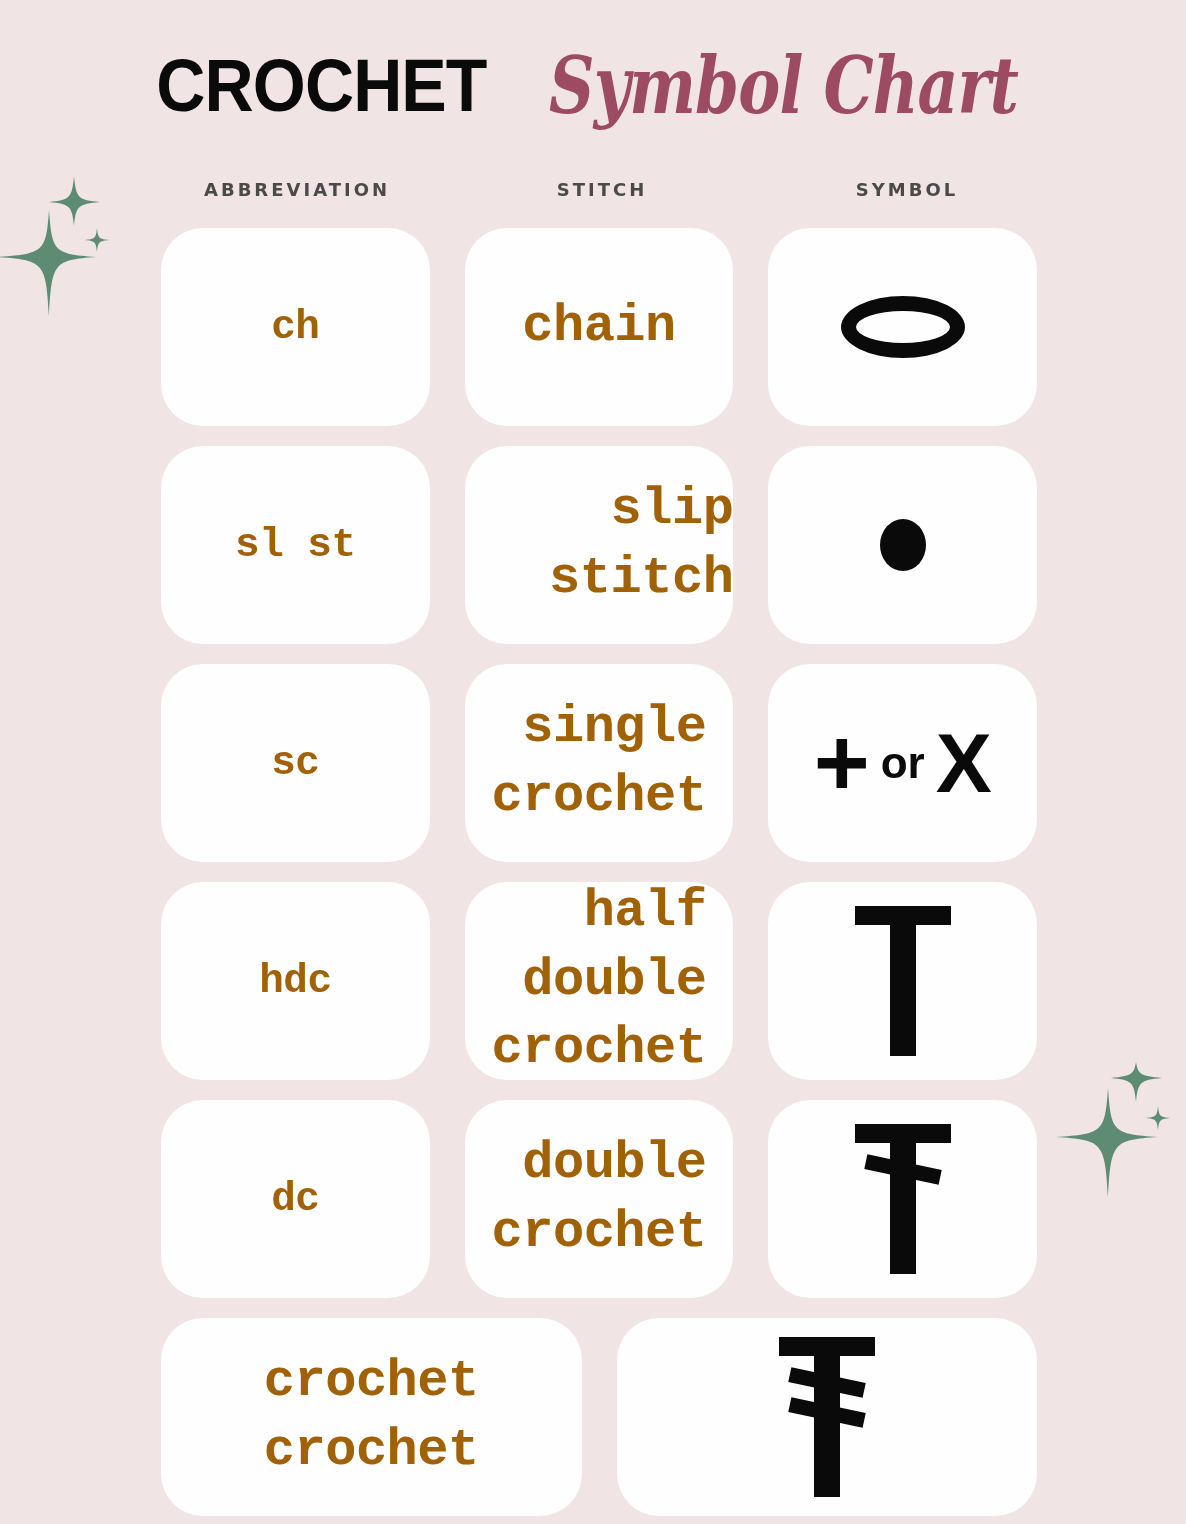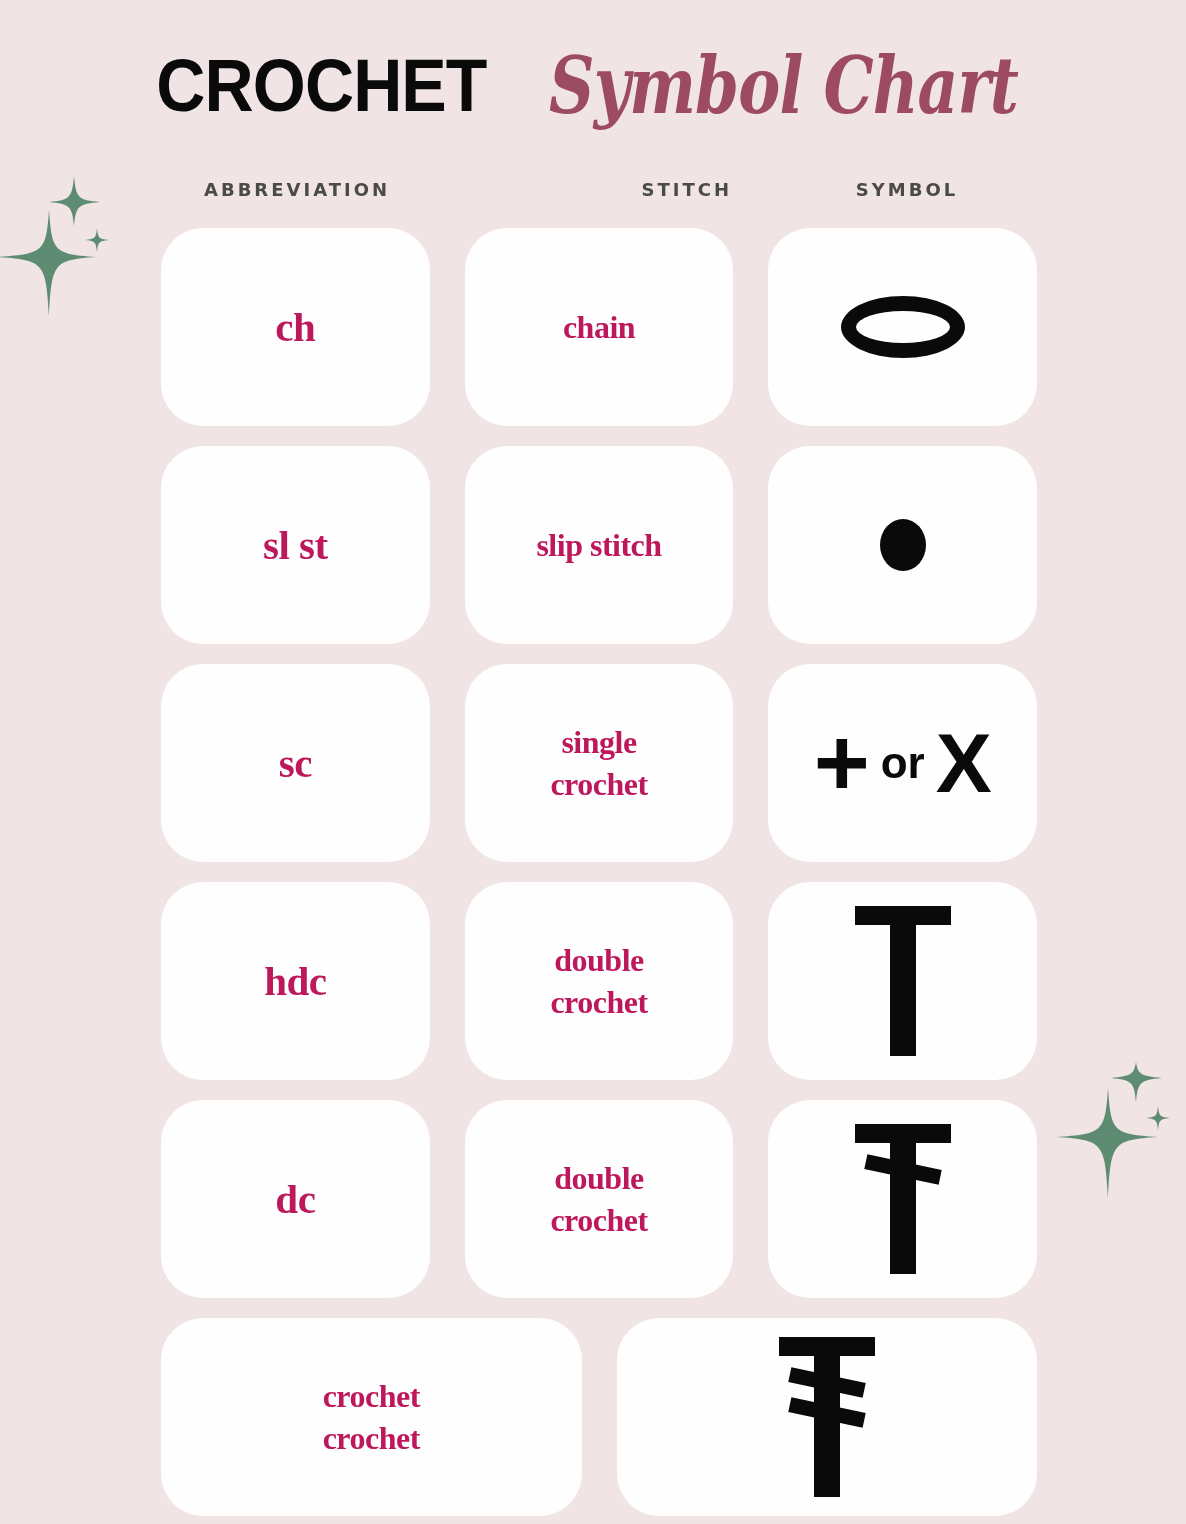--- a/index.html
+++ b/index.html
@@ -75,48 +75,48 @@
     text-align: center;
     font-family: "DejaVu Sans", sans-serif;
     font-weight: bold;
     font-size: 25px;
     letter-spacing: 3px;
     color: #4A4A4A;
     font-variant: small-caps;
     text-transform: lowercase;
   }
   .head-cell.c1 { padding-left: 6px; }
-  .head-cell.c2 { padding-left: 10px; text-align: right; }
+  .head-cell.c2 { padding-left: 10px; }
   .head-cell.c3 { padding-left: 10px; }
 
   .row {
     display: flex;
     gap: 35px;
     margin-bottom: 20px;
   }
   .card {
     flex: 1 1 0;
     background: #FFFEFE;
     border-radius: 42px;
     height: 198px;
     display: flex;
     align-items: center;
     justify-content: center;
     box-sizing: border-box;
   }
   .abbr, .stitch {
-    font-family: Liberation Serif, serif;
+    font-family: Liberation Mono, monospace;
     font-weight: bold;
     font-size: 41px;
-    color: #be185d;
-    text-align: center;
+    color: #a16207;
+    text-align: right;
     line-height: 1.32;
     letter-spacing: -0.5px;
   }
-  .stitch { font-size: 32px; }
+  .stitch { font-size: 52px; }
 
   
   .sym {
     display: flex;
     align-items: center;
     justify-content: center;
     width: 100%;
     height: 100%;
   }
   
@@ -263,20 +263,21 @@
       </div>
     </div>
   </div>
 
   <div class="row">
     <div class="card">
       <div class="abbr">hdc</div>
     </div>
     <div class="card">
       <div class="stitch">
+        <div>half</div>
         <div>double</div>
         <div>crochet</div>
       </div>
     </div>
     <div class="card">
       <div class="sym">
         <div class="tsym">
           <div class="bar"></div>
           <div class="stem"></div>
         </div>

